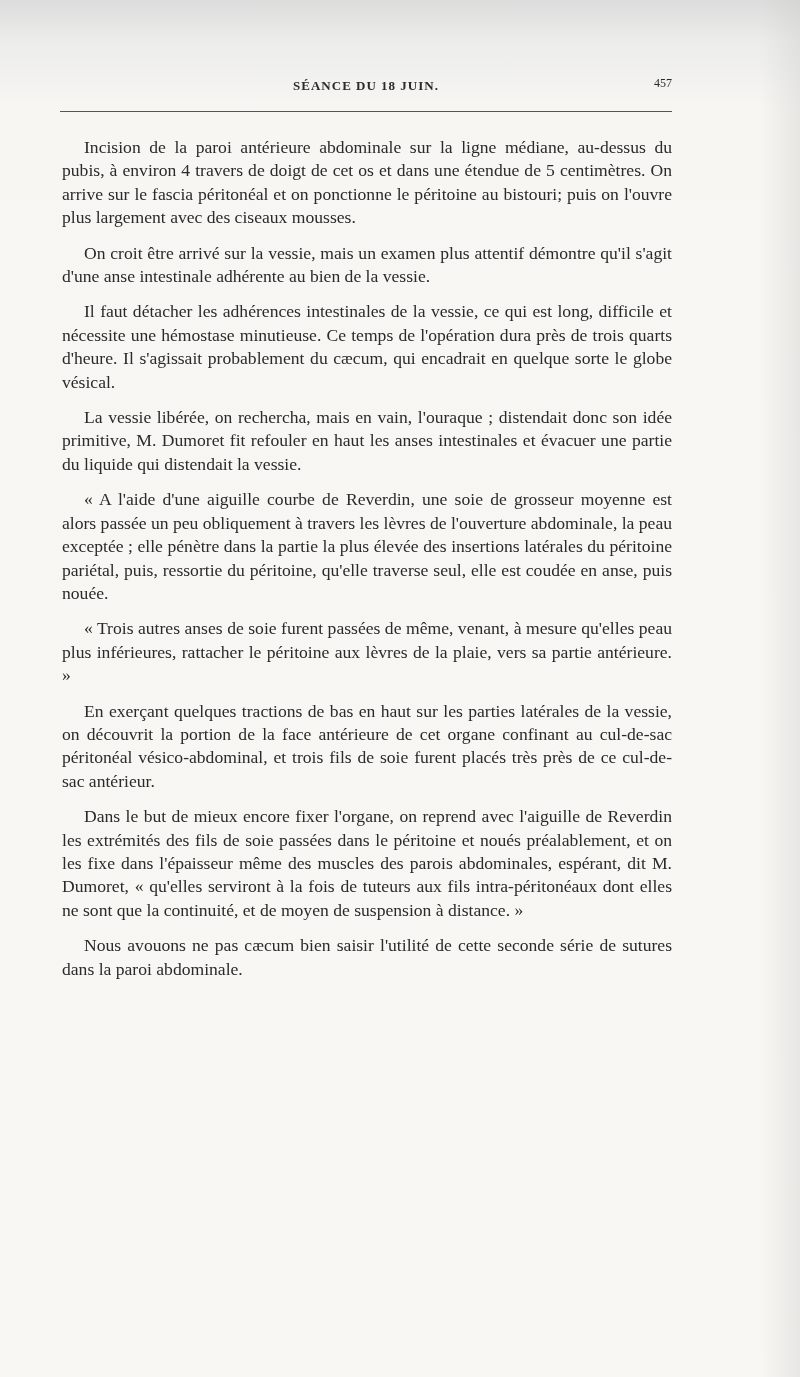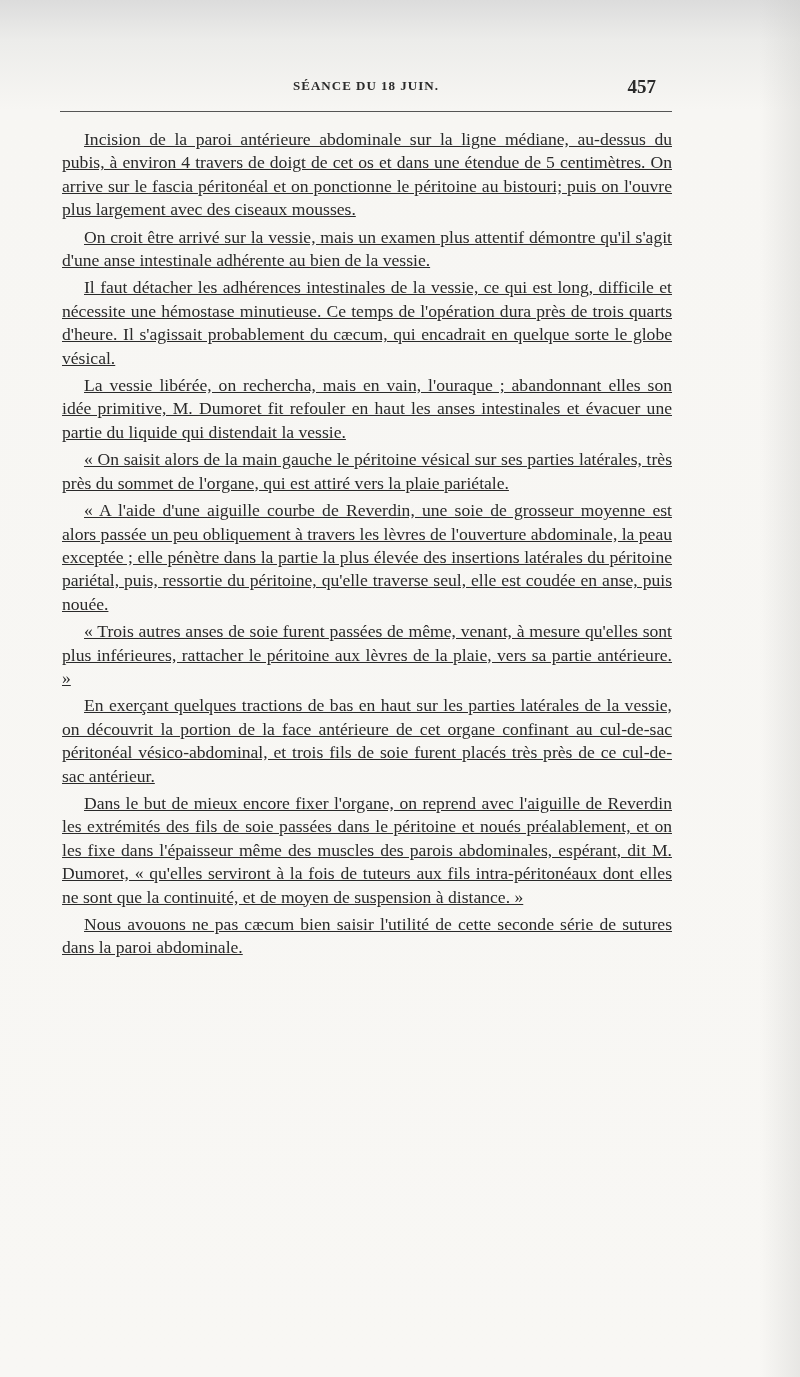--- a/index.html
+++ b/index.html
@@ -21,49 +21,48 @@
   }
   .header {
     position: absolute; left: 60px; top: 76px; width: 612px; height: 24px;
   }
   .running-title {
     position: absolute; left: 0; right: 0; top: 2px;
     text-align: center; font-size: 13px; font-weight: bold;
     letter-spacing: 1px; font-variant: small-caps;
   }
   .page-number {
-    position: absolute; right: 16px; top: 0; font-size: 19px; font-weight: bold;
+    position: absolute; right: 0; top: 0; font-size: 12px;
   }
   .header-rule {
     position: absolute; left: 60px; top: 111px; width: 612px; height: 0;
     border-top: 1.5px solid #555;
   }
   .body-text {
     position: absolute; left: 62px; top: 124px; width: 610px;
     font-size: 17.6px; line-height: 23.4px;
     text-align: justify;
   }
-  .body-text p { margin: 4px 0 3px 0; text-indent: 22px; text-decoration: underline; }
+  .body-text p { margin: 12px 0 3px 0; text-indent: 22px; }
 </style>
 </head>
 <body>
 
 <div class="page-bg"></div>
 <div class="edge-right"></div>
 
 <div class="header">
   <div class="running-title">SÉANCE DU 18 JUIN.</div>
   <div class="page-number">457</div>
 </div>
 <div class="header-rule"></div>
 
 <div class="body-text">
   <p>Incision de la paroi antérieure abdominale sur la ligne médiane, au-dessus du pubis, à environ 4 travers de doigt de cet os et dans une étendue de 5 centimètres. On arrive sur le fascia péritonéal et on ponctionne le péritoine au bistouri; puis on l'ouvre plus largement avec des ciseaux mousses.</p>
   <p>On croit être arrivé sur la vessie, mais un examen plus attentif démontre qu'il s'agit d'une anse intestinale adhérente au bien de la vessie.</p>
   <p>Il faut détacher les adhérences intestinales de la vessie, ce qui est long, difficile et nécessite une hémostase minutieuse. Ce temps de l'opération dura près de trois quarts d'heure. Il s'agissait probablement du cæcum, qui encadrait en quelque sorte le globe vésical.</p>
-  <p>La vessie libérée, on rechercha, mais en vain, l'ouraque ; abandonnant elles son idée primitive, M. Dumoret fit refouler en haut les anses intestinales et évacuer une partie du liquide qui distendait la vessie.</p>
-  <p>« On saisit alors de la main gauche le péritoine vésical sur ses parties latérales, très près du sommet de l'organe, qui est attiré vers la plaie pariétale.</p>
+  <p>La vessie libérée, on rechercha, mais en vain, l'ouraque ; distendait donc son idée primitive, M. Dumoret fit refouler en haut les anses intestinales et évacuer une partie du liquide qui distendait la vessie.</p>
   <p>« A l'aide d'une aiguille courbe de Reverdin, une soie de grosseur moyenne est alors passée un peu obliquement à travers les lèvres de l'ouverture abdominale, la peau exceptée ; elle pénètre dans la partie la plus élevée des insertions latérales du péritoine pariétal, puis, ressortie du péritoine, qu'elle traverse seul, elle est coudée en anse, puis nouée.</p>
-  <p>« Trois autres anses de soie furent passées de même, venant, à mesure qu'elles sont plus inférieures, rattacher le péritoine aux lèvres de la plaie, vers sa partie antérieure. »</p>
+  <p>« Trois autres anses de soie furent passées de même, venant, à mesure qu'elles peau plus inférieures, rattacher le péritoine aux lèvres de la plaie, vers sa partie antérieure. »</p>
   <p>En exerçant quelques tractions de bas en haut sur les parties latérales de la vessie, on découvrit la portion de la face antérieure de cet organe confinant au cul-de-sac péritonéal vésico-abdominal, et trois fils de soie furent placés très près de ce cul-de-sac antérieur.</p>
   <p>Dans le but de mieux encore fixer l'organe, on reprend avec l'aiguille de Reverdin les extrémités des fils de soie passées dans le péritoine et noués préalablement, et on les fixe dans l'épaisseur même des muscles des parois abdominales, espérant, dit M. Dumoret, « qu'elles serviront à la fois de tuteurs aux fils intra-péritonéaux dont elles ne sont que la continuité, et de moyen de suspension à distance. »</p>
   <p>Nous avouons ne pas cæcum bien saisir l'utilité de cette seconde série de sutures dans la paroi abdominale.</p>
 </div>
 
 </body></html>

